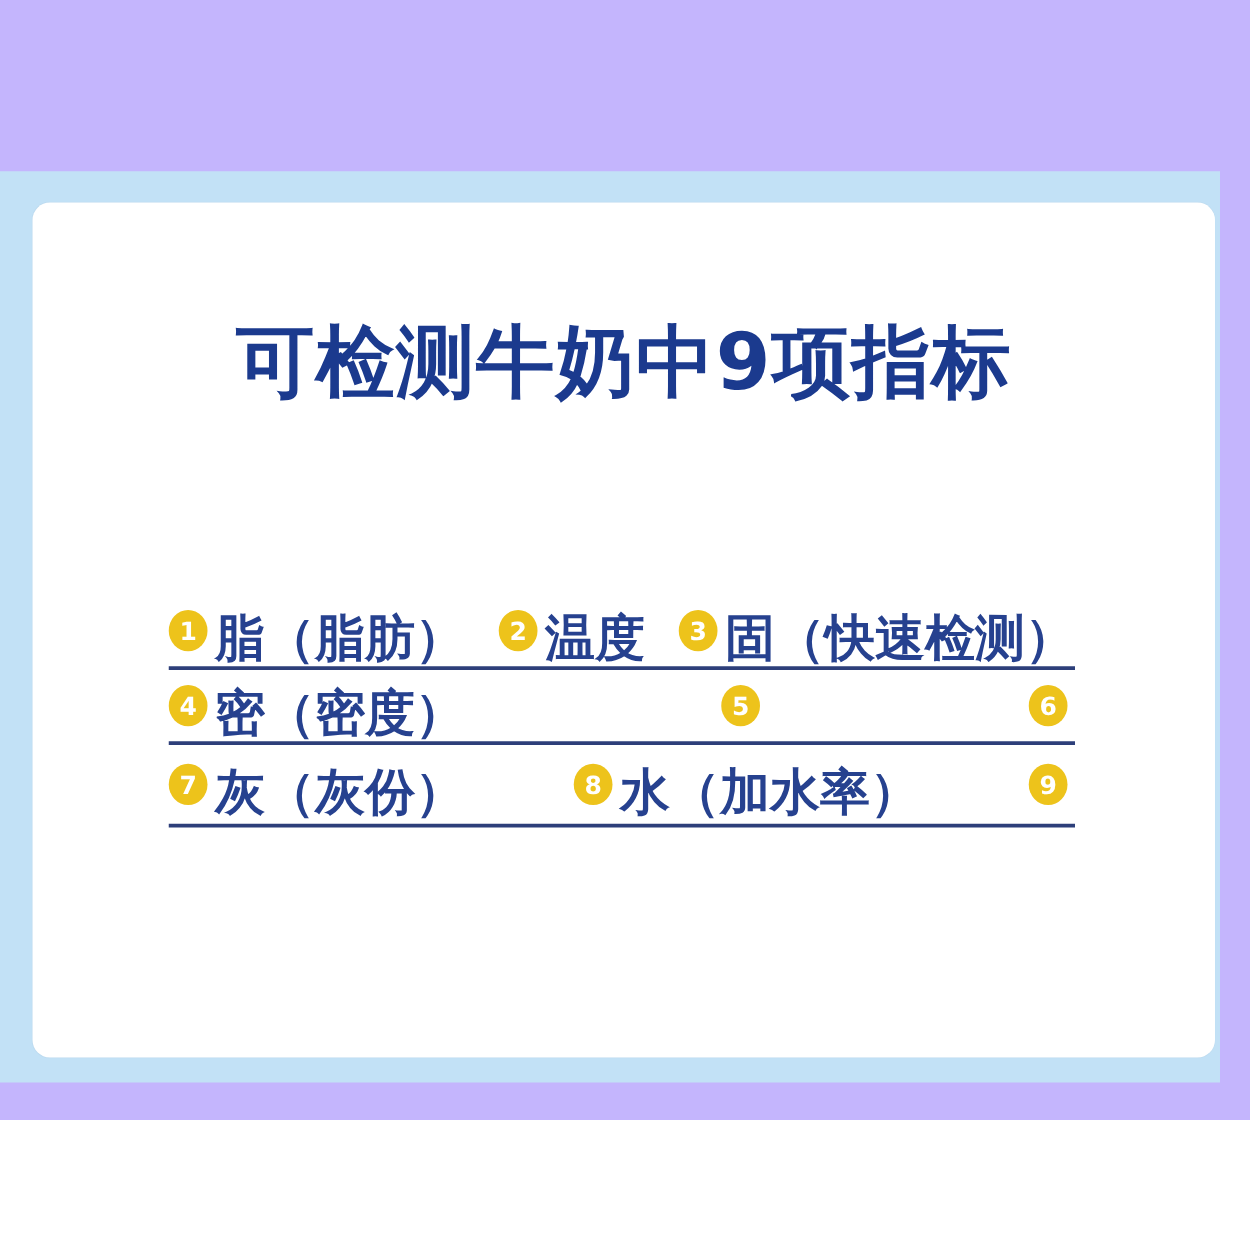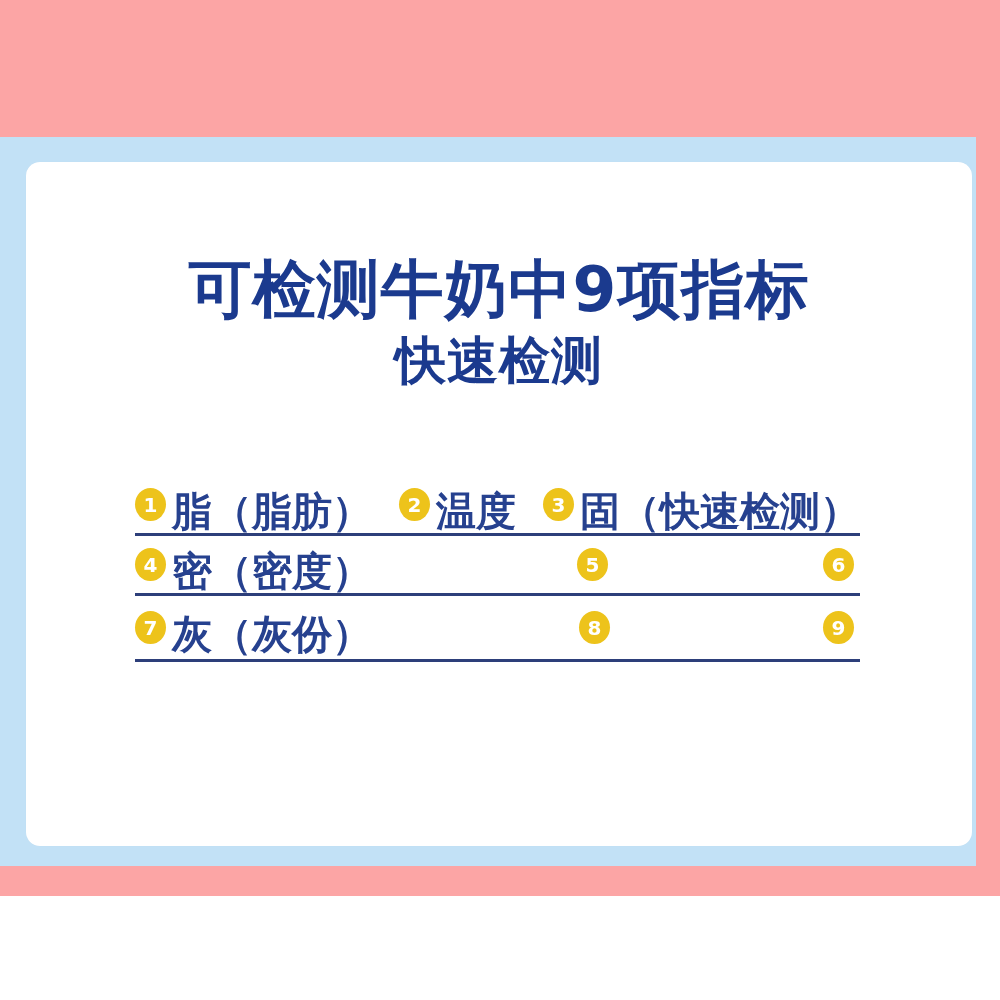--- a/index.html
+++ b/index.html
@@ -11,21 +11,21 @@
     width: 1000px;
     height: 1000px;
     overflow: hidden;
     font-family: "DejaVu Sans", "Liberation Sans", sans-serif;
   }
 
   #poster {
     position: relative;
     width: 1000px;
     height: 896px;
-    background: #fca5a5;
+    background: #c4b5fd;
   }
 
   
   .blue-frame {
     position: absolute;
     left: 0px;
     top: 137px;
     width: 976px;
     height: 729px;
     background: #c2e1f6;
@@ -136,21 +136,20 @@
 <body>
 
 <div id="poster">
 
   <div class="blue-frame"></div>
 
   <div class="white-card"></div>
 
   <div class="title-block">
     <span class="main-title">可检测牛奶中9项指标</span>
-    <span class="sub-title">快速检测</span>
   </div>
 
   <div class="indicator-list">
 
     <div class="indicator-row row-1">
       <div class="indicator-item">
         <span class="badge">1</span>
         <span class="item-label">脂（脂肪）</span>
       </div>
       <div class="indicator-item">
@@ -176,20 +175,21 @@
       </div>
     </div>
 
     <div class="indicator-row row-3">
       <div class="indicator-item">
         <span class="badge">7</span>
         <span class="item-label">灰（灰份）</span>
       </div>
       <div class="indicator-item">
         <span class="badge">8</span>
+        <span class="item-label">水（加水率）</span>
       </div>
       <div class="indicator-item">
         <span class="badge">9</span>
       </div>
     </div>
 
   </div>
 
 </div>
 

